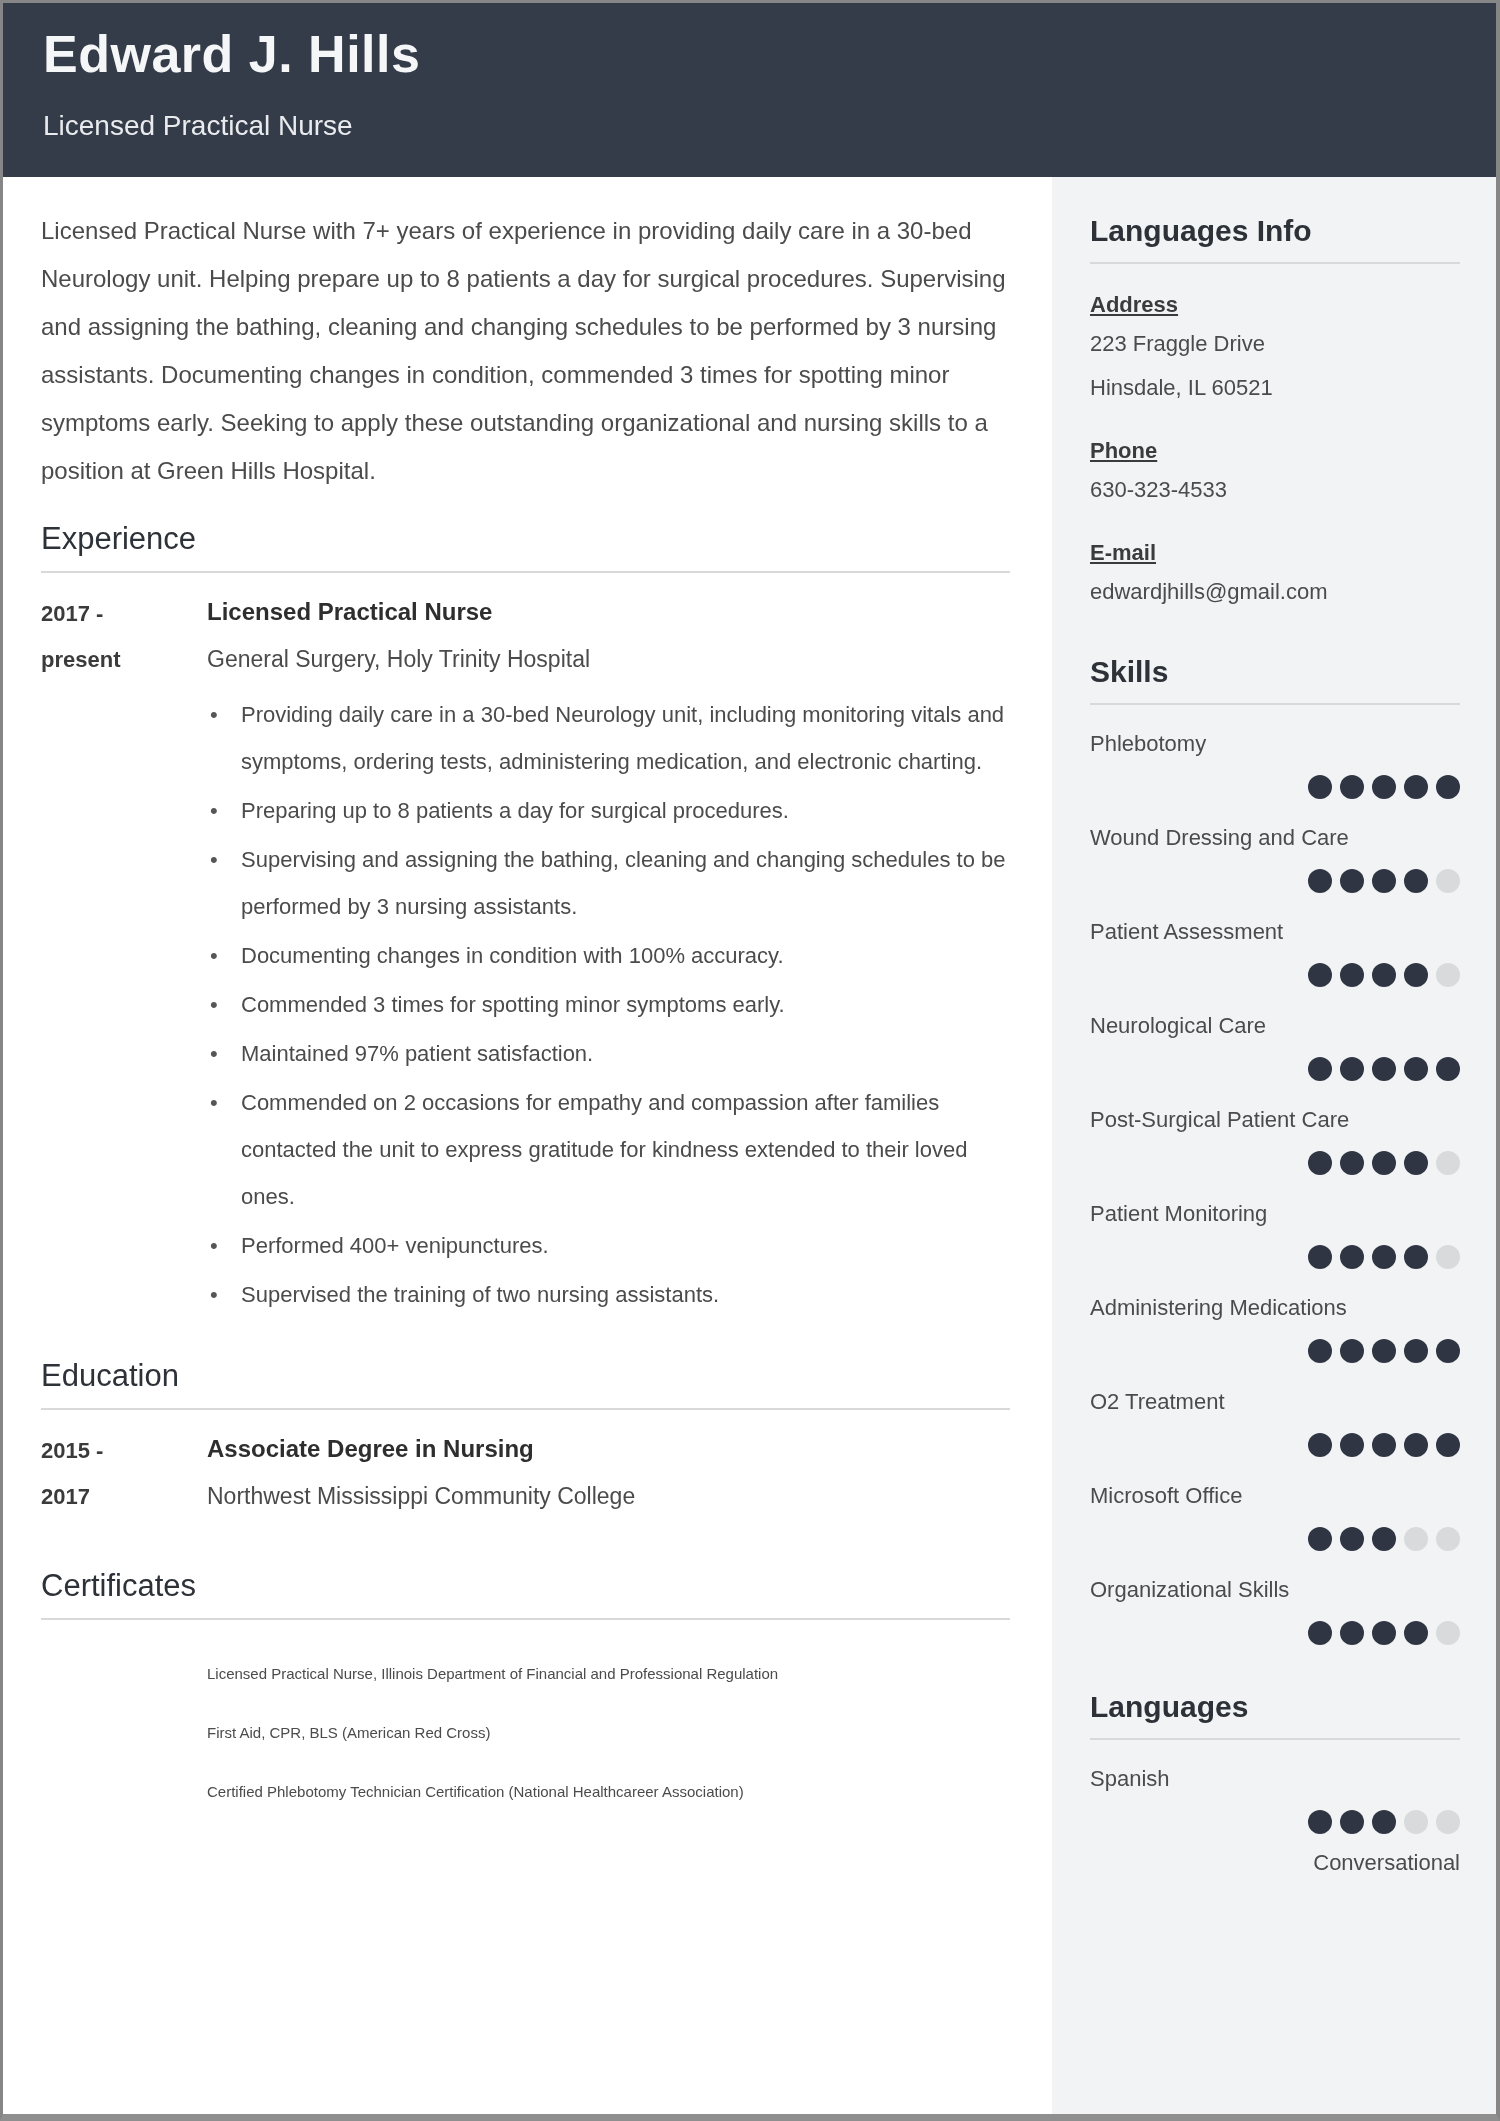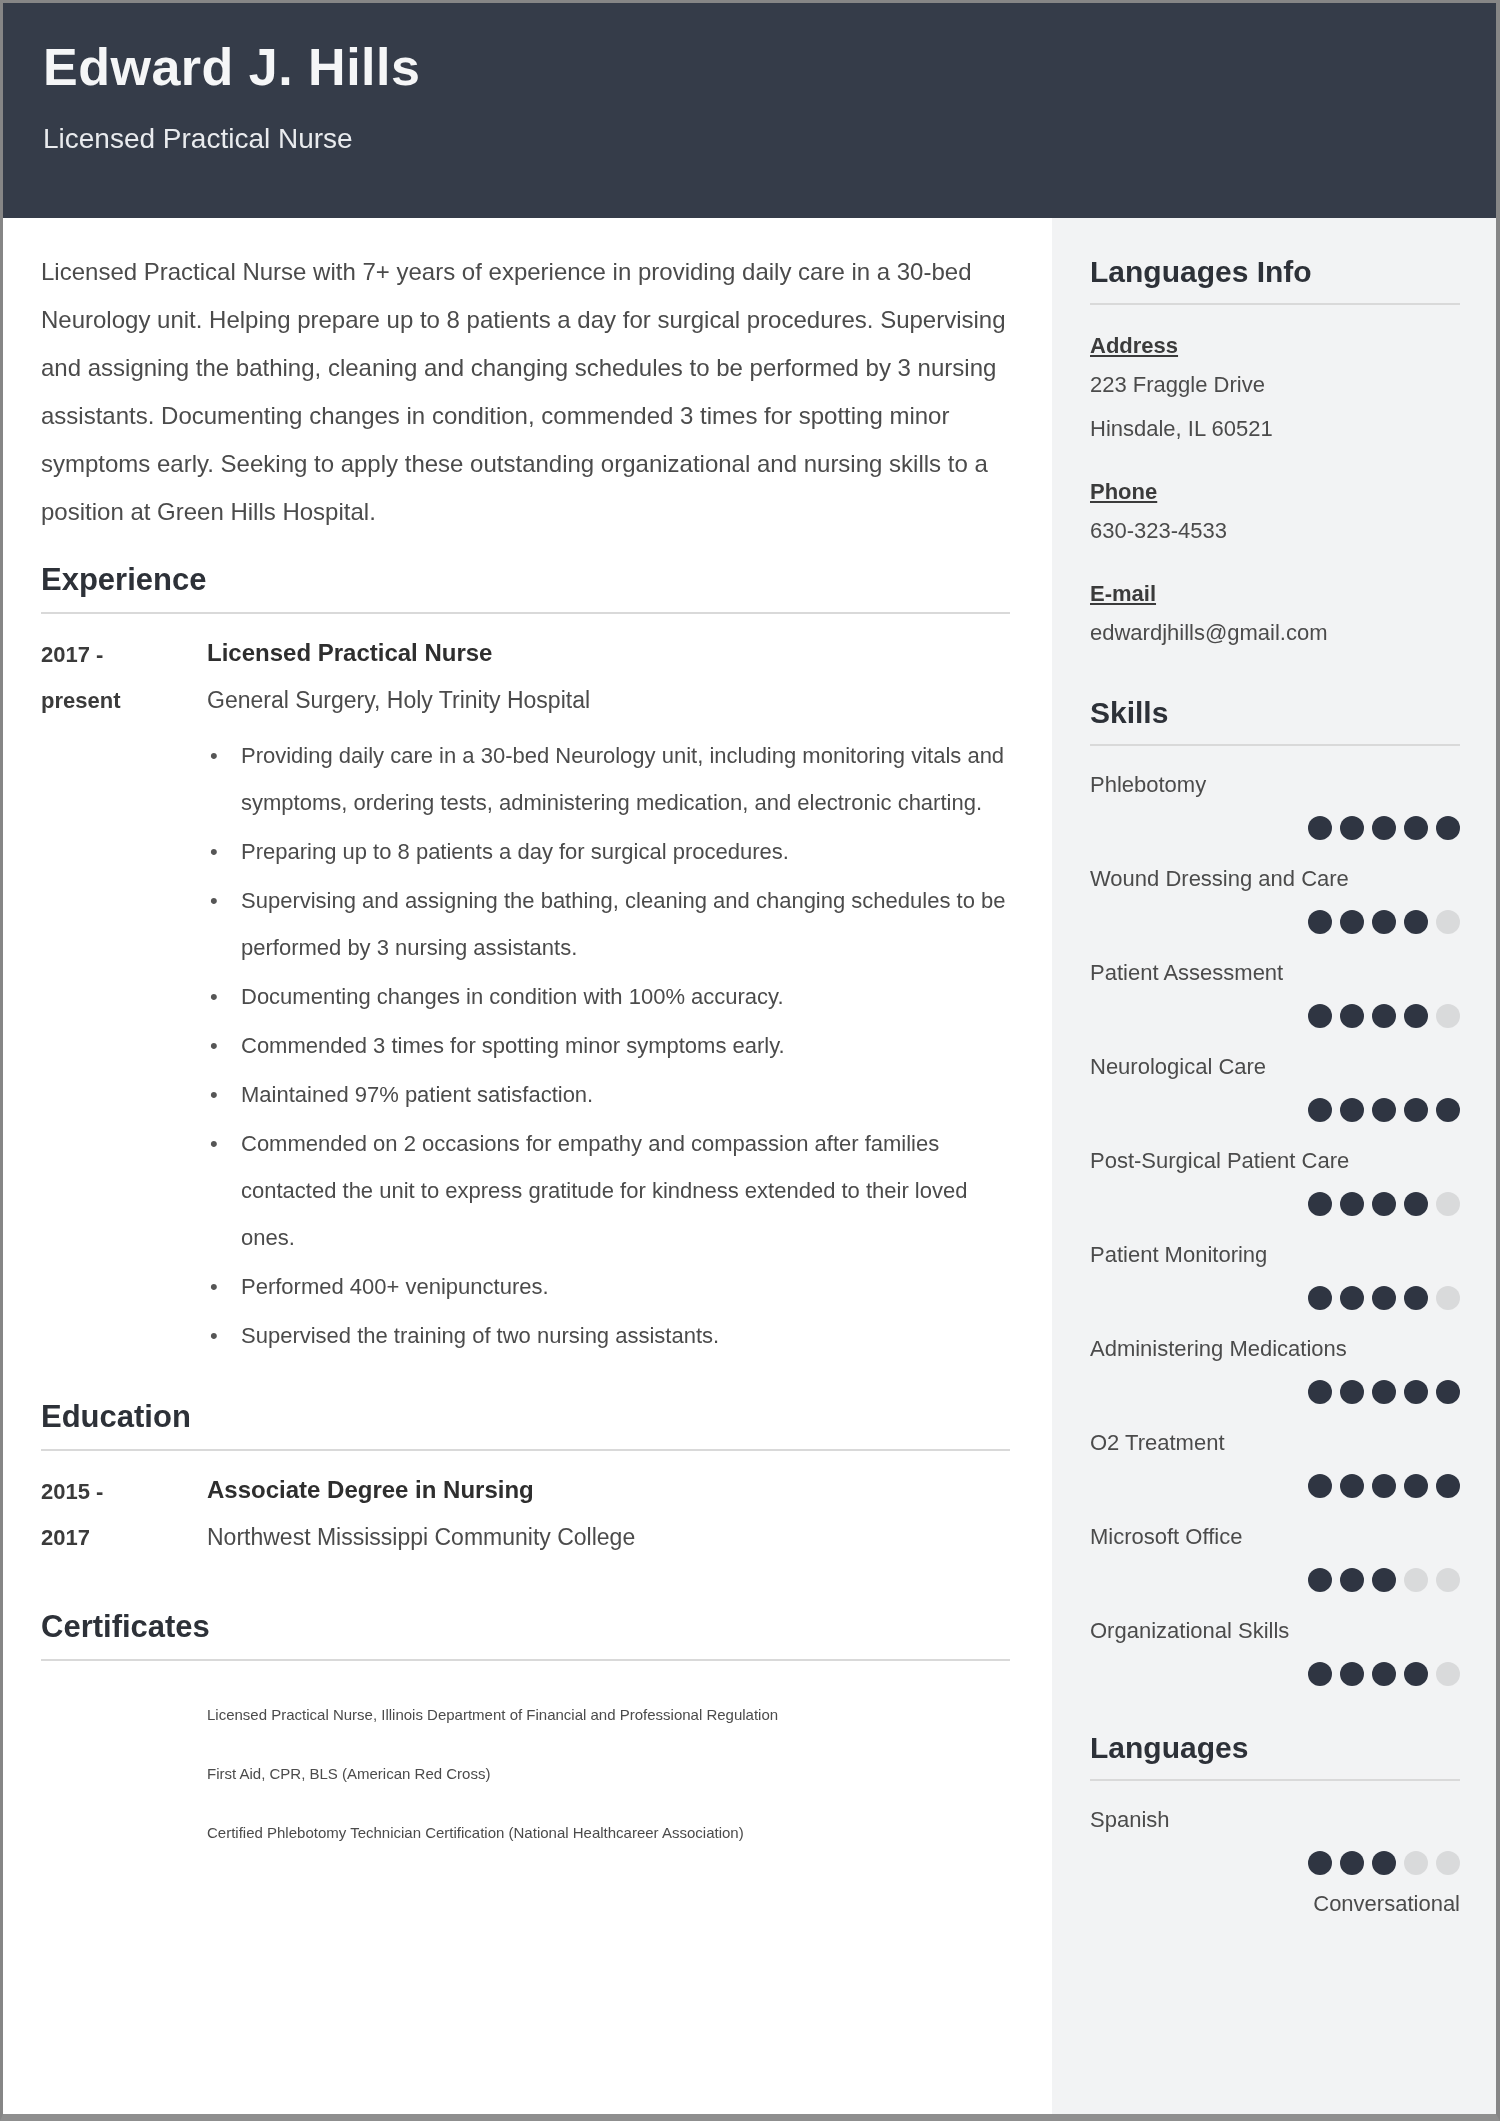--- a/index.html
+++ b/index.html
@@ -24,36 +24,36 @@
     border-left:3px solid var(--frame);
     border-top:3px solid var(--frame);
     border-right:4px solid var(--frame);
     border-bottom:7px solid rgba(0,0,0,0.44);
     background:#fff;
     overflow:hidden;
   }
 
   
   .header{
-    flex:none;height:215px;background:var(--header-bg);
-    padding:34px 40px 0 40px;color:#fff;
+    flex:none;height:174px;background:var(--header-bg);
+    padding:21px 40px 0 40px;color:#fff;
   }
   .name{margin:0;font-size:52px;font-weight:700;line-height:60px;color:#f5f6f7;letter-spacing:0.5px;}
   .job-title{margin:24px 0 0 0;font-size:28px;font-weight:400;line-height:36px;color:#e9ebee;}
 
   
   .content{flex:1;display:flex;min-height:0;}
   .main{width:1049px;flex:none;background:#fff;padding:30px 42px 0 38px;}
   .sidebar{flex:1;background:var(--sidebar-bg);padding:36px 36px 0 38px;}
 
   
   .summary{margin:0;font-size:24px;line-height:48px;color:var(--text);}
 
   .section-heading{
-    font-size:31px;font-weight:700;color:var(--heading);
+    font-size:31px;font-weight:400;color:var(--heading);
     margin:26px 0 0 0;padding-bottom:14px;line-height:36px;
     border-bottom:2px solid var(--rule);
   }
   .section-heading.edu{margin-top:40px;}
   .section-heading.cert{margin-top:48px;}
 
   .entry{display:flex;margin-top:18px;}
   .dates{width:166px;flex:none;font-size:22px;font-weight:700;color:var(--text-bold);line-height:46px;}
   .entry-body{flex:1;min-width:0;}
   .entry-title{margin:4px 0 0 0;font-size:24px;font-weight:700;color:var(--title-dark);line-height:34px;}

